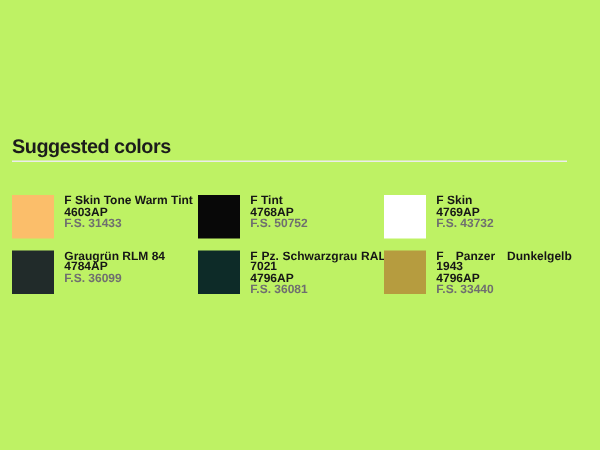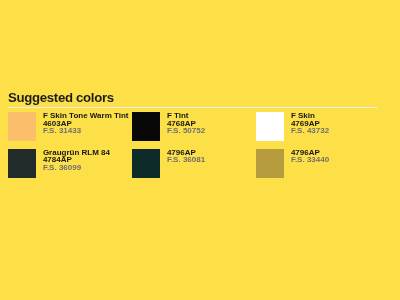--- a/index.html
+++ b/index.html
@@ -2,28 +2,28 @@
 <html lang="en"><head>
 <meta charset="utf-8">
 <title>Suggested colors</title>
 <style>
   html,body{margin:0;padding:0;}
   body{
     width:400px;height:300px;background:#ffffff;overflow:hidden;
     font-family:"Liberation Sans",sans-serif;color:#1a1a1a;
     -webkit-font-smoothing:antialiased;
   }
-  .page{position:absolute;inset:0;background:#fde047;}
+  .page{position:absolute;inset:0;background:#bef264;}
   .panel{position:absolute;left:8px;top:90.5px;width:370px;}
   .panel-title{
     font-size:13.2px;font-weight:700;color:#1c1c1c;
     letter-spacing:-0.3px;line-height:14px;margin:0;white-space:nowrap;
   }
   .divider{height:1px;background:#ececec;margin-top:2px;width:370px;}
-  .grid{position:relative;margin-top:4px;}
+  .grid{position:relative;margin-top:22px;}
   .row{position:relative;height:36.7px;}
   .cell{position:absolute;top:0;width:124px;}
   .cell.c0{left:0px;}
   .cell.c1{left:124px;}
   .cell.c2{left:248px;}
   .swatch{position:absolute;left:0.3px;top:0.9px;width:27.3px;height:28.9px;}
   .info{position:absolute;left:34.9px;top:0.5px;width:90.3px;text-align:justify;}
   .info .nm,.info .cd{
     display:block;font-size:8px;font-weight:700;line-height:7.6px;
     color:#161616;
@@ -74,27 +74,29 @@
           <div class="swatch" style="background: rgb(33, 43, 42);"></div>
           <div class="info">
             <span class="nm">Graugrün RLM 84</span>
             <span class="cd">4784AP</span>
             <span class="fs">F.S. 36099</span>
           </div>
         </div>
         <div class="cell c1">
           <div class="swatch" style="background: rgb(13, 43, 40);"></div>
           <div class="info">
+            <span class="nm">F Pz. Schwarzgrau RAL 7021</span>
             <span class="cd">4796AP</span>
             <span class="fs">F.S. 36081</span>
           </div>
         </div>
         <div class="cell c2">
           <div class="swatch" style="background: rgb(182, 156, 63);"></div>
           <div class="info">
+            <span class="nm">F Panzer Dunkelgelb 1943</span>
             <span class="cd">4796AP</span>
             <span class="fs">F.S. 33440</span>
           </div>
         </div>
       </div>
 
     </div>
   </section>
 </div>
 

